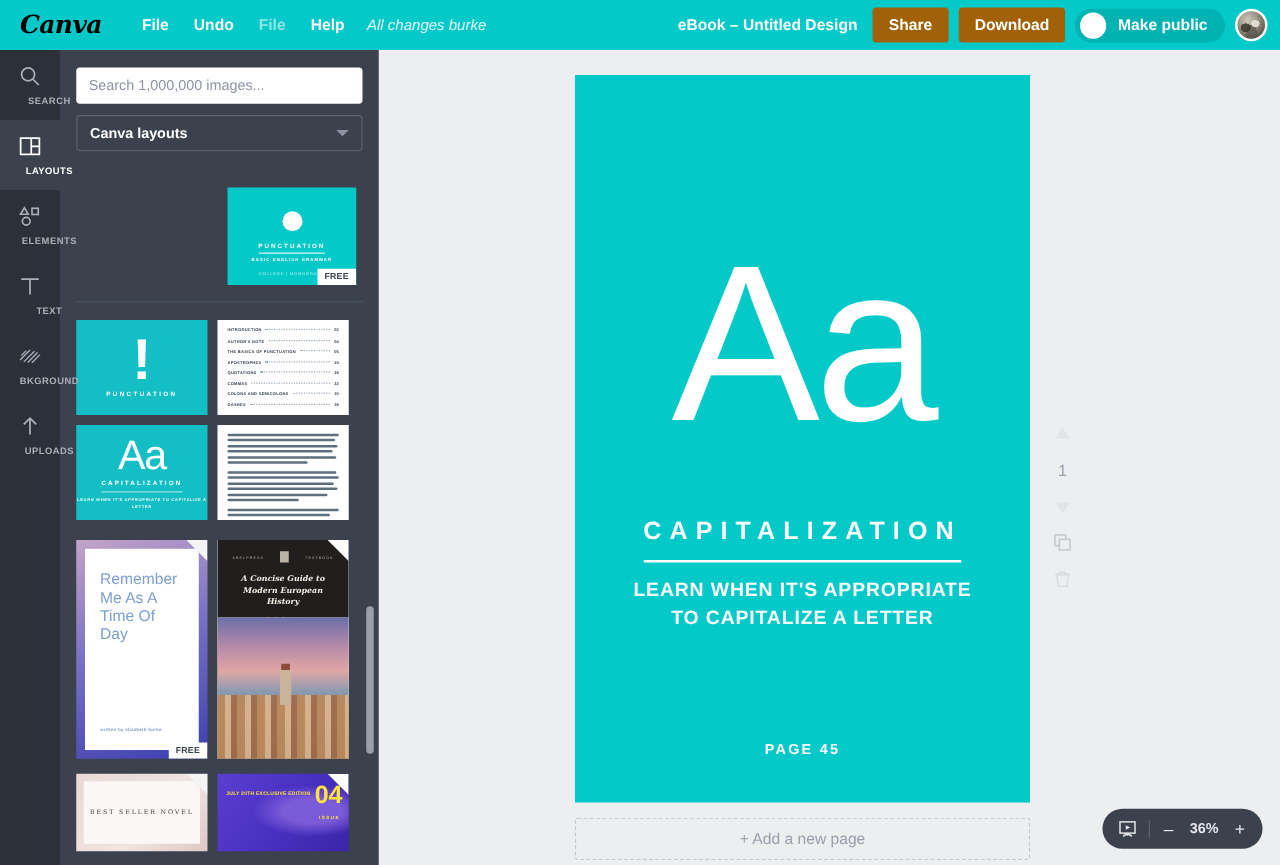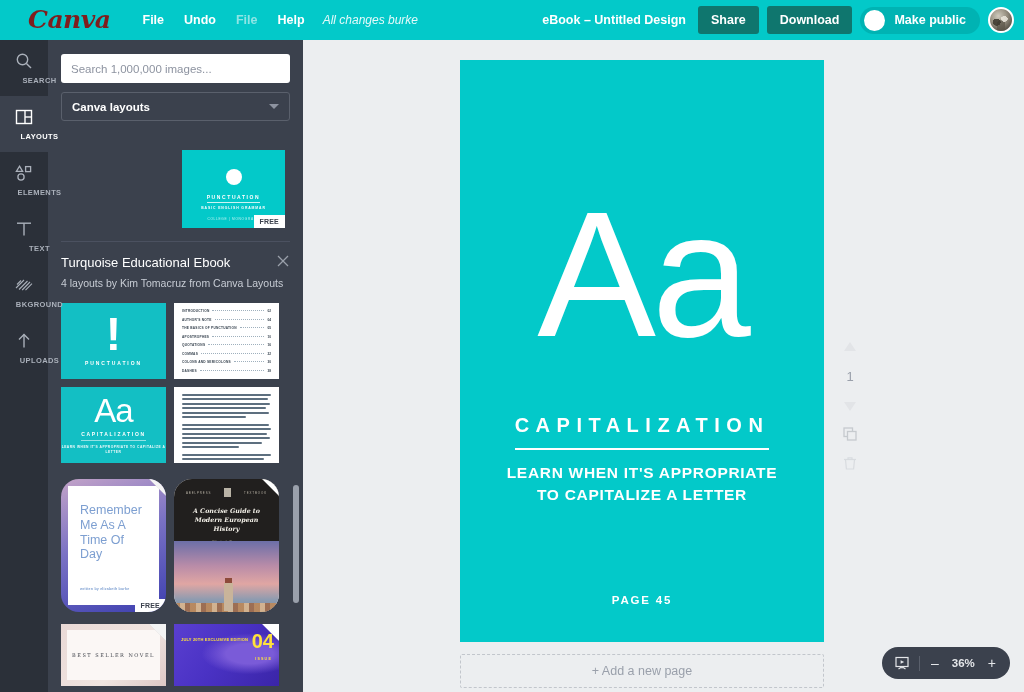--- a/index.html
+++ b/index.html
@@ -13,22 +13,22 @@
 
   
   .header {
     position: absolute; top: 0; left: 0;
     width: 1024px; height: 40px;
     background: #03c9c9;
     display: flex; align-items: center;
     z-index: 30;
   }
   .logo {
-    margin-left: 28px; margin-right: 22px;
-    color: #7f1d1d; font-size: 25px;
+    margin-left: 16px; margin-right: 22px;
+    color: #000000; font-size: 20px;
     font-family: "DejaVu Serif", serif;
     font-style: italic; font-weight: 700;
     letter-spacing: -0.5px;
     line-height: 1;
     transform: translateY(-1px);
   }
   .menu-item {
     color: #ffffff; font-size: 12.5px; font-weight: 700;
     padding: 4px 10px; cursor: pointer; white-space: nowrap;
   }
@@ -39,21 +39,21 @@
   }
   .header-right {
     margin-left: auto; display: flex; align-items: center;
     gap: 8px; padding-right: 10px;
   }
   .doc-title {
     color: #fff; font-size: 12.5px; font-weight: 700;
     margin-right: 4px; white-space: nowrap;
   }
   .hbtn {
-    background: #0f766e; color: #fff;
+    background: #a16207; color: #fff;
     font-size: 12.5px; font-weight: 700;
     border: none; border-radius: 3px;
     padding: 7px 13px; cursor: pointer; white-space: nowrap;
   }
   .toggle-wrap {
     display: flex; align-items: center; gap: 9px;
     background: #00b3b3; border-radius: 16px;
     padding: 3px 14px 3px 4px; cursor: pointer;
   }
   .toggle-knob {
@@ -190,22 +190,22 @@
   .body-card { padding: 7px 8px; display: flex; flex-direction: column; gap: 6px; }
   .body-para { display: flex; flex-direction: column; gap: 2.4px; }
   .body-line { height: 2px; background: #5d6f7f; border-radius: 1px; }
 
   
   .grid2 {
     display: grid; grid-template-columns: 105px 105px;
     gap: 8px; padding: 16px 13px 0 13px;
   }
   .thumb-tall {
-    position: relative; width: 105px; height: 133px;
-    overflow: hidden; cursor: pointer; border-radius: 18px;
+    position: relative; width: 105px; height: 175px;
+    overflow: hidden; cursor: pointer;
   }
   .bk-remember {
     background: linear-gradient(160deg,#c3a3c8 0%, #7a72c4 45%, #3d3fb0 100%);
     padding: 7px;
   }
   .rm-inner { background:#fff; width:100%; height:100%; padding: 17px 12px; position: relative; }
   .rm-title { color:#7d9fd1; font-size: 12.5px; font-weight: 400; line-height: 1.18; font-family: "Liberation Sans", sans-serif; }
   .rm-by { position: absolute; left: 12px; bottom: 13px; color:#7d9fd1; font-size: 3.6px; font-weight: 700; line-height: 1.7; letter-spacing: .2px; }
   .bk-history { background: #fff; }
   .hist-top { height: 62px; background: #211f1e; padding: 9px 8px 0 8px; text-align: center; position: relative; }
@@ -445,30 +445,20 @@
         <div class="promo-dot"></div>
         <div class="promo-t1">PUNCTUATION</div>
         <div class="promo-t2">BASIC ENGLISH GRAMMAR</div>
         <div class="promo-t3">COLLEGE | MONOGRAPH</div>
         <div class="free-badge">FREE</div>
       </div>
     </div>
 
     <div class="divider"></div>
 
-    <div class="set-head">
-      <div class="set-title">Turquoise Educational Ebook</div>
-      <div class="set-sub">4 layouts by Kim Tomacruz from Canva Layouts</div>
-      <div class="set-close">
-        <svg viewBox="0 0 14 14" fill="none" stroke="currentColor" stroke-width="1.3">
-          <line x1="2" y1="2" x2="12" y2="12"></line>
-            <line x1="12" y1="2" x2="2" y2="12"></line>
-        </svg>
-      </div>
-    </div>
 
     <div class="grid">
 
       <div class="thumb th-teal">
         <div class="th-bang">!</div>
         <div class="th-cap-label">PUNCTUATION</div>
       </div>
 
       <div class="thumb">
         <div class="toc">

